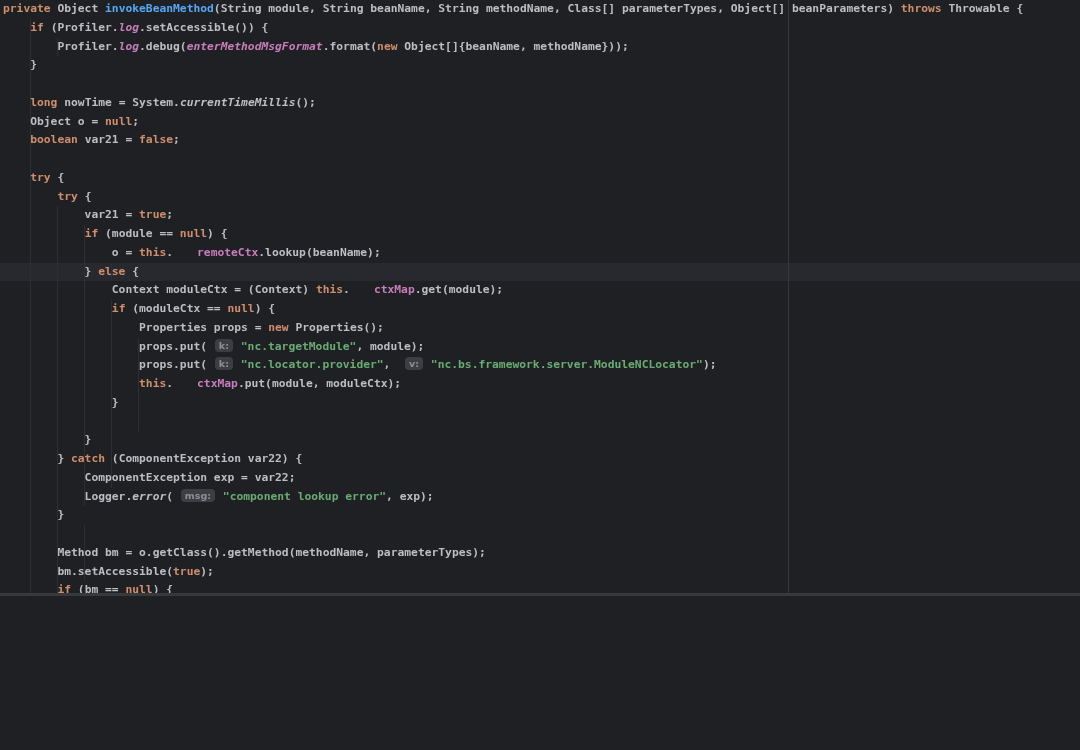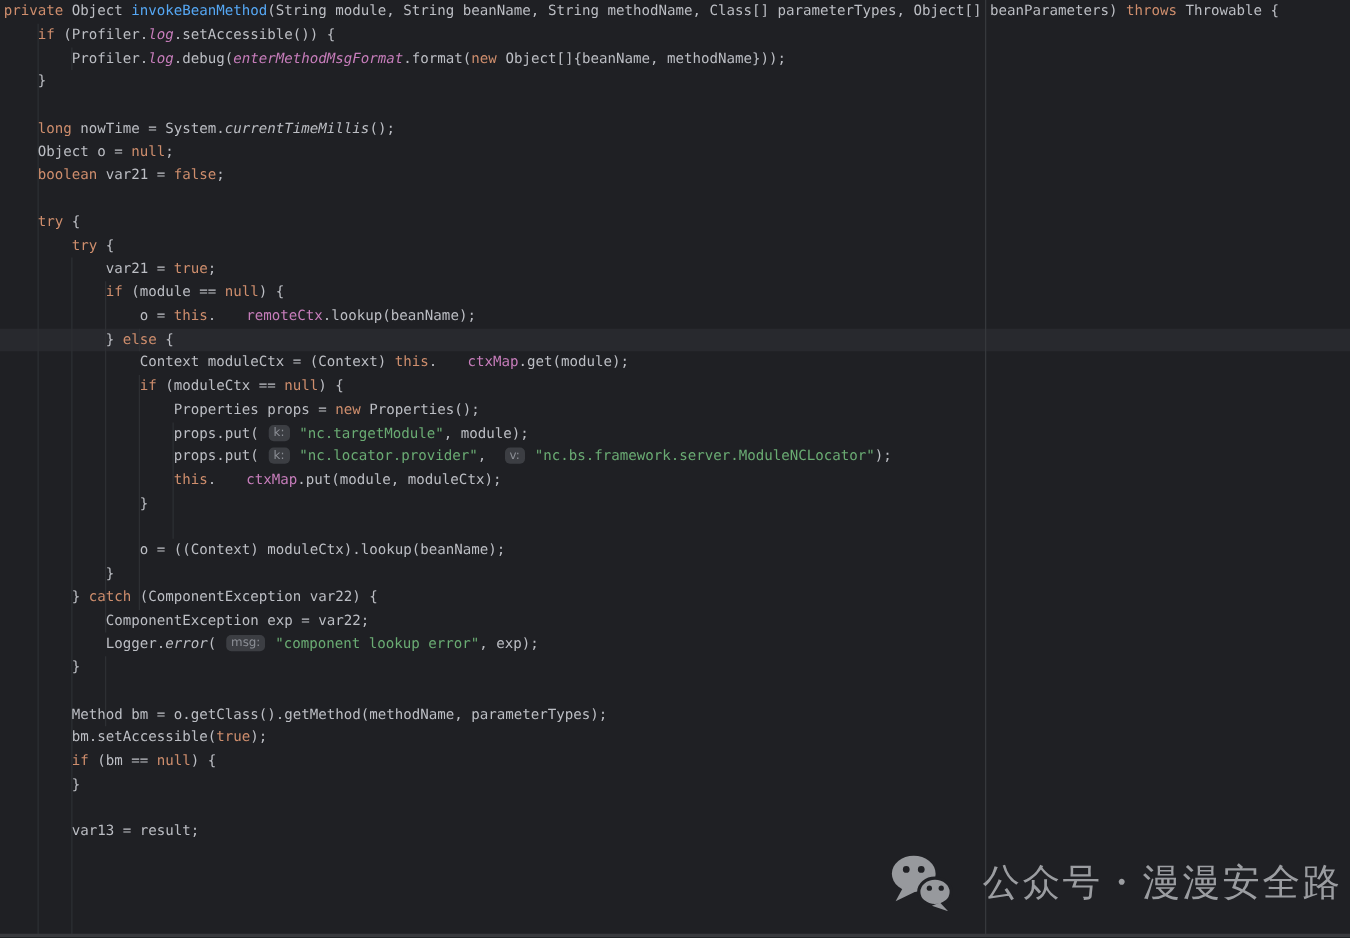--- a/index.html
+++ b/index.html
@@ -15,23 +15,24 @@
     --c-indent-guide: #2d2f33;
     --c-margin-guide: #36383c;
     --c-watermark: #9b9da1;
     --line-h: 18.75px;
   }
   * { margin: 0; padding: 0; box-sizing: border-box; }
   html, body { width: 1080px; height: 750px; overflow: hidden; }
   body { background: var(--c-bg); }
   .screen {
     position: relative;
-    width: 1080px; height: 750px;
+    width: 1080px; height: 596px;
     background: var(--c-bg);
     overflow: hidden;
+    font-weight: bold;
   }
   .current-line {
     position: absolute; left: 0; width: 1080px; height: var(--line-h);
     background: var(--c-current-line); z-index: 1;
   }
   .guides { position: absolute; inset: 0; z-index: 2; }
   .guides .g { position: absolute; width: 1px; background: var(--c-indent-guide); }
   .margin-guide {
     position: absolute; top: 0; width: 1px; height: 750px;
     background: var(--c-margin-guide); z-index: 2;
@@ -109,21 +110,20 @@
       <div class="line"><span class="tok-d">                o = </span><span class="tok-k">this</span><span class="tok-d">.</span><span class="tok-f">remoteCtx</span><span class="tok-d">.lookup(beanName);</span></div>
       <div class="line"><span class="tok-d">            } </span><span class="tok-k">else</span><span class="tok-d"> {</span></div>
       <div class="line"><span class="tok-d">                Context moduleCtx = (Context) </span><span class="tok-k">this</span><span class="tok-d">.</span><span class="tok-f">ctxMap</span><span class="tok-d">.get(module);</span></div>
       <div class="line"><span class="tok-d">                </span><span class="tok-k">if</span><span class="tok-d"> (moduleCtx == </span><span class="tok-k">null</span><span class="tok-d">) {</span></div>
       <div class="line"><span class="tok-d">                    Properties props = </span><span class="tok-k">new</span><span class="tok-d"> Properties();</span></div>
       <div class="line"><span class="tok-d">                    props.put( </span><span class="hint">k:</span><span class="tok-d"> </span><span class="tok-s">"nc.targetModule"</span><span class="tok-d">, module);</span></div>
       <div class="line"><span class="tok-d">                    props.put( </span><span class="hint">k:</span><span class="tok-d"> </span><span class="tok-s">"nc.locator.provider"</span><span class="tok-d">,  </span><span class="hint">v:</span><span class="tok-d"> </span><span class="tok-s">"nc.bs.framework.server.ModuleNCLocator"</span><span class="tok-d">);</span></div>
       <div class="line"><span class="tok-d">                    </span><span class="tok-k">this</span><span class="tok-d">.</span><span class="tok-f">ctxMap</span><span class="tok-d">.put(module, moduleCtx);</span></div>
       <div class="line"><span class="tok-d">                }</span></div>
       <div class="line"></div>
-      <div class="line"><span class="tok-d">                o = ((Context) moduleCtx).lookup(beanName);</span></div>
       <div class="line"><span class="tok-d">            }</span></div>
       <div class="line"><span class="tok-d">        } </span><span class="tok-k">catch</span><span class="tok-d"> (ComponentException var22) {</span></div>
       <div class="line"><span class="tok-d">            ComponentException exp = var22;</span></div>
       <div class="line"><span class="tok-d">            Logger.</span><span class="tok-sm">error</span><span class="tok-d">( </span><span class="hint">msg:</span><span class="tok-d"> </span><span class="tok-s">"component lookup error"</span><span class="tok-d">, exp);</span></div>
       <div class="line"><span class="tok-d">        }</span></div>
       <div class="line"></div>
       <div class="line"><span class="tok-d">        Method bm = o.getClass().getMethod(methodName, parameterTypes);</span></div>
       <div class="line"><span class="tok-d">        bm.setAccessible(</span><span class="tok-k">true</span><span class="tok-d">);</span></div>
       <div class="line"><span class="tok-d">        </span><span class="tok-k">if</span><span class="tok-d"> (bm == </span><span class="tok-k">null</span><span class="tok-d">) {</span></div>
       <div class="line"><span class="tok-d">        }</span></div>

